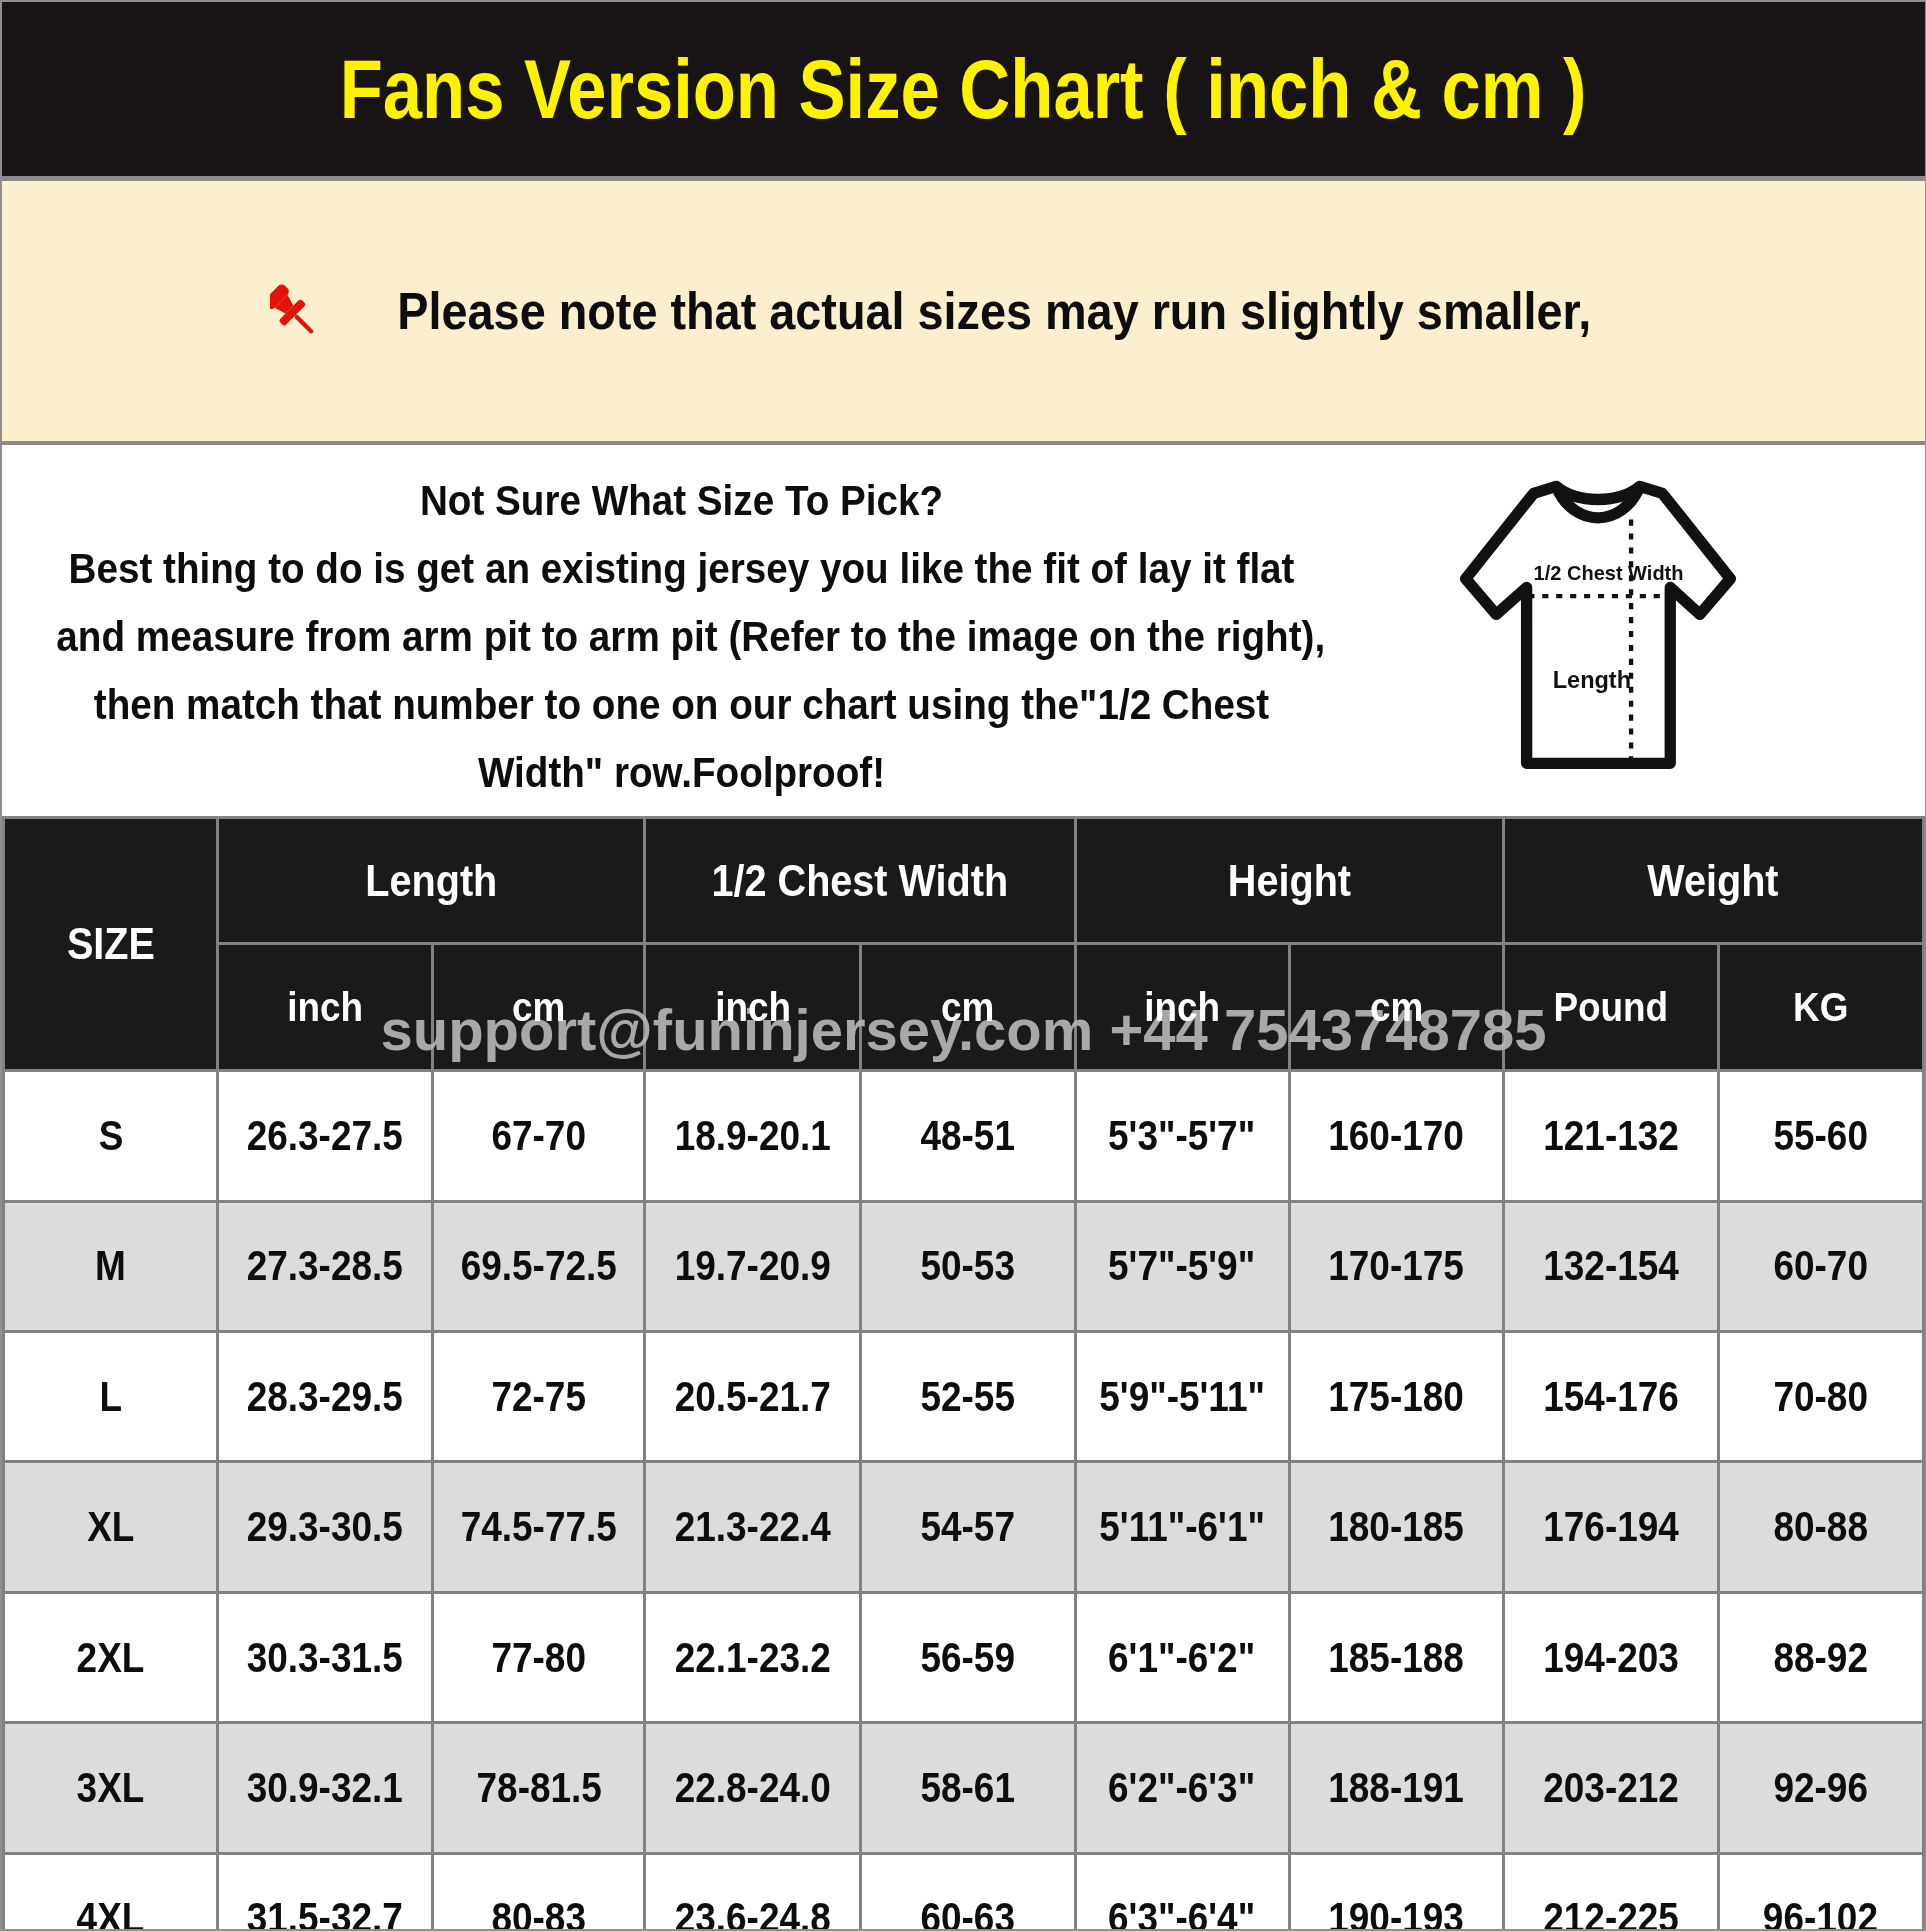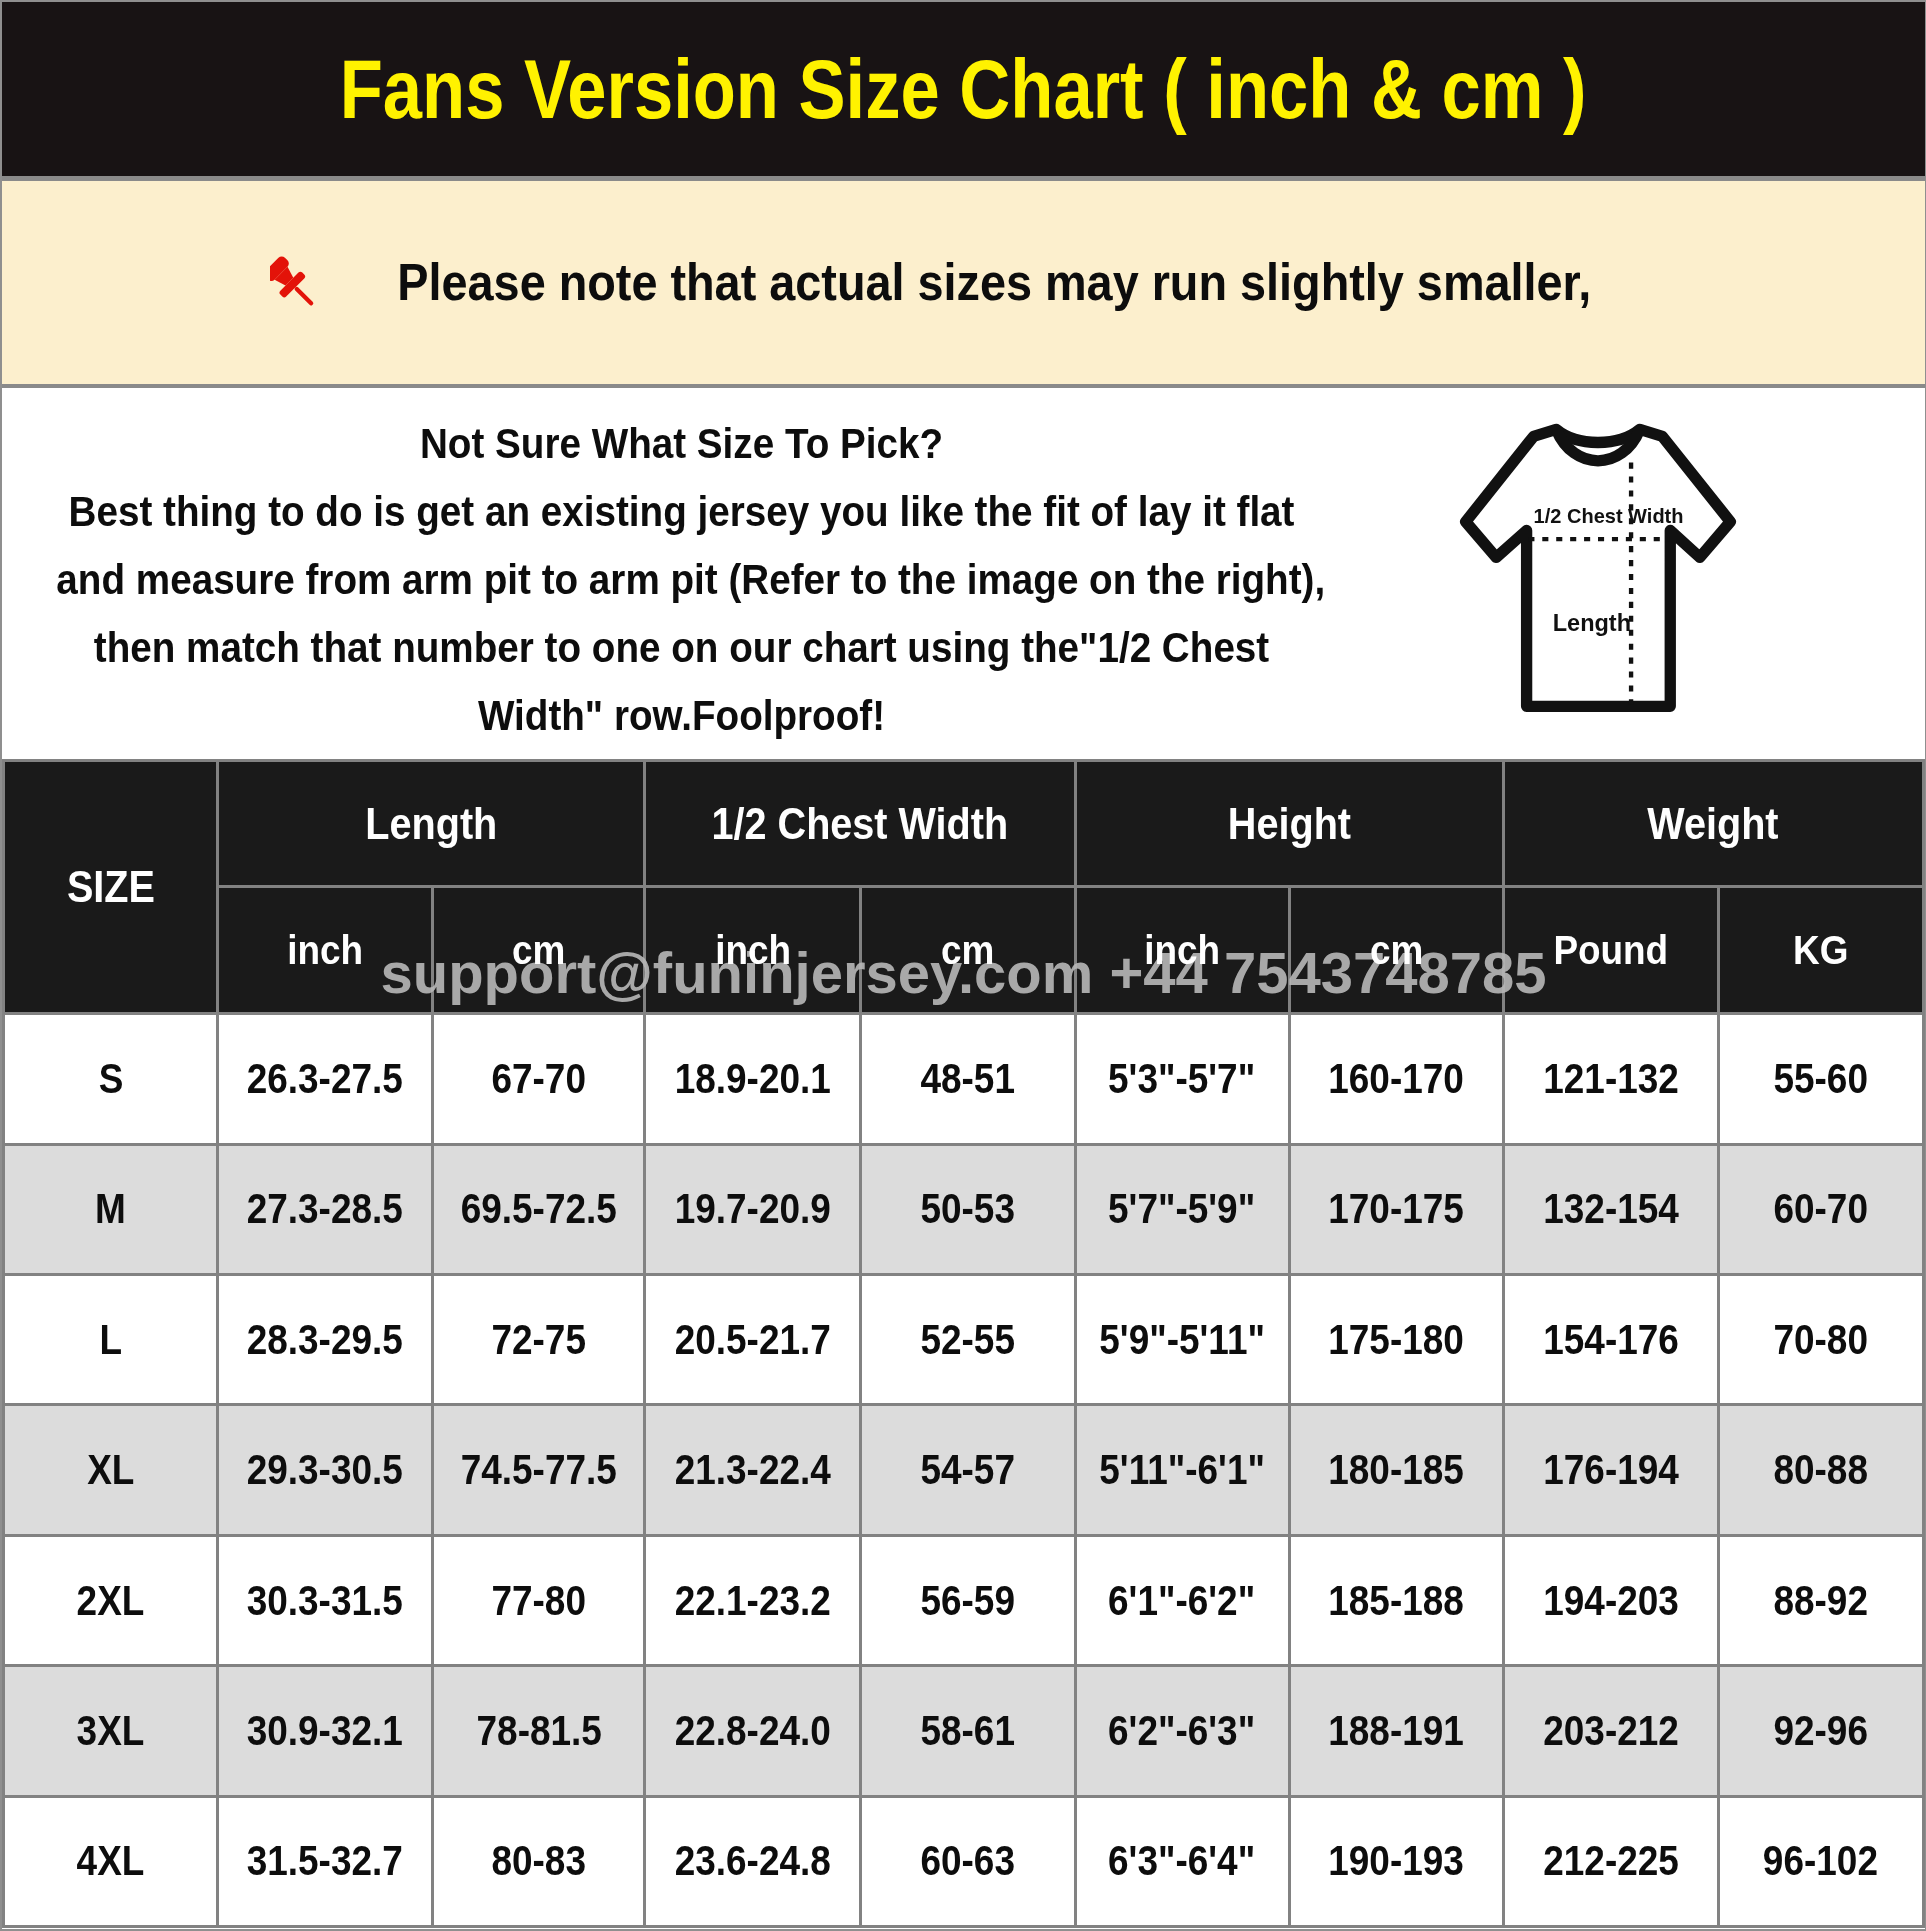--- a/index.html
+++ b/index.html
@@ -24,21 +24,21 @@
     color:var(--title-text,#FFF200);
     font-size:84px;
     white-space:nowrap;
     display:inline-block;
     transform:scaleX(.84);
     letter-spacing:0px;
   }
   .hdiv{height:4.6px;background:#8a8a8a;}
   
   .notice-band{
-    height:203px;
+    height:260px;
     background:var(--notice-bg,#FCEFCD);
     display:flex;flex-direction:column;align-items:center;justify-content:center;
     gap:14.7px;
   }
   .notice-line{
     display:flex;align-items:center;justify-content:center;
     font-size:52px;white-space:nowrap;
   }
   .notice-line .squeezeline{display:inline-block;transform:scaleX(.9);}
   .pin-wrap{width:57px;height:73px;margin-right:3.7px;flex:0 0 auto;}

